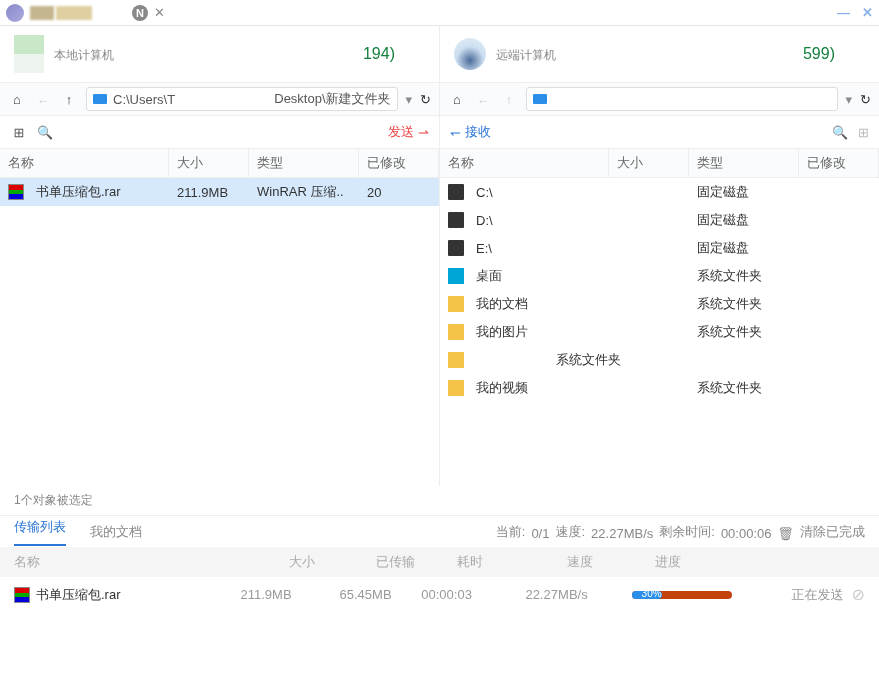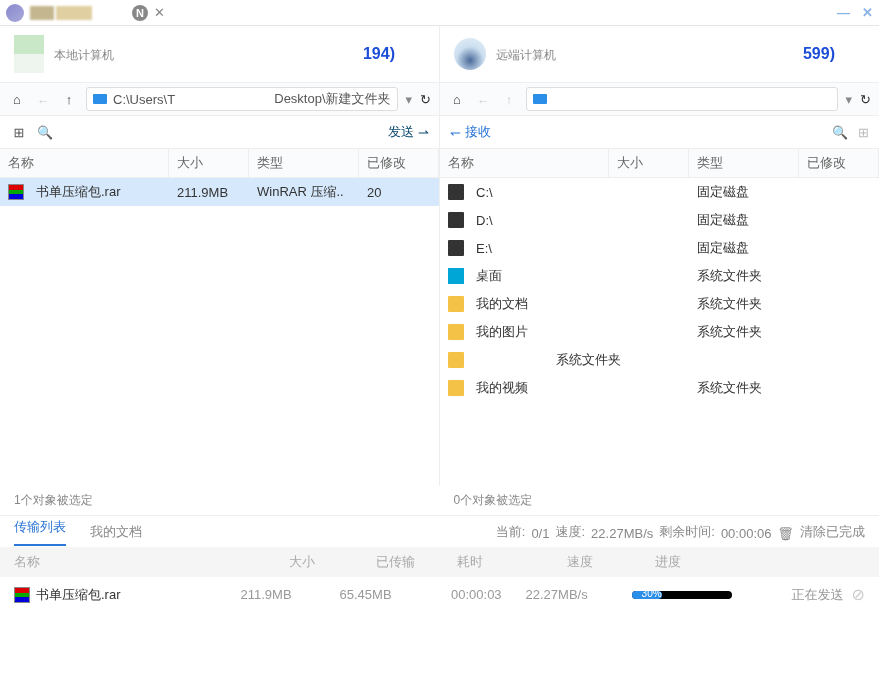--- a/index.html
+++ b/index.html
@@ -11,31 +11,31 @@
     .titlebar .tab-n { margin-left: 40px; display: inline-flex; align-items: center; justify-content: center; background: #888; color: #fff; font-weight: bold; font-size: 11px; border-radius: 50%; width: 16px; height: 16px; }
     .titlebar .tab-x { margin-left: 6px; color: #888; cursor: pointer; }
     .titlebar .wincontrols { margin-left: auto; display: flex; gap: 12px; color: #8ab4e8; font-weight: bold; font-size: 16px; }
     .panels { display: flex; height: 460px; }
     .panel { flex: 1; display: flex; flex-direction: column; border-right: 1px solid #eee; }
     .panel:last-child { border-right: none; }
     .panel-header { display: flex; align-items: center; gap: 10px; padding: 8px 14px; height: 56px; }
     .panel-header .thumb-local { width: 30px; height: 38px; background: linear-gradient(#c8e8c8 50%, #eef5ee 50%); }
     .panel-header .thumb-remote { width: 32px; height: 32px; border-radius: 50%; background: radial-gradient(circle at 50% 70%, #4a6a9a 0%, #ccdff0 50%, #e6f0f8 100%); }
     .panel-header .label { color: #888; font-size: 12px; margin-top: 2px;}
-    .panel-header .code { color: #1d4ed8; font-weight: bold; font-size: 16px; margin-left: auto; margin-right:30px; }
+    .panel-header .code { color: #15803d; font-weight: normal; font-size: 16px; margin-left: auto; margin-right:30px; }
     .navbar { display: flex; align-items: center; gap: 8px; height: 34px; border-top: 1px solid #eee; border-bottom: 1px solid #eee; padding: 0 8px; background: #fafbfc; }
     .navbar .navbtn { width: 18px; text-align: center; color: #333; cursor: pointer; }
     .navbar .navbtn.disabled { color: #ccc; }
     .pathbox { flex: 1; display: flex; align-items: center; gap: 6px; background: #fff; border: 1px solid #ddd; border-radius: 3px; height: 24px; padding: 0 6px; font-size: 12px; color: #555; overflow: hidden; }
     .pathbox .monitor { width: 14px; height: 10px; background: #2b8ee8; border-radius: 1px; position: relative; }
     .chev { color: #888; cursor: pointer; }
     .refresh { cursor: pointer; }
     .toolbar { display: flex; align-items: center; height: 32px; padding: 0 10px; gap: 8px; }
     .toolbar .tbtn { width: 18px; text-align: center; color: #555; cursor: pointer; }
-    .toolbar .send { margin-left: auto; color: #0c4a6e; cursor: pointer; display:flex; align-items:center; gap:4px;}
+    .toolbar .send { margin-left: auto; color: #ef4444; cursor: pointer; display:flex; align-items:center; gap:4px;}
     .toolbar .recv { color: #2b76d6; cursor: pointer; display:flex; align-items:center; gap:4px;}
     .toolbar .right-icons { margin-left: auto; display: flex; gap: 10px; color: #bbb; }
     .filehead { display: flex; border-top: 1px solid #eee; border-bottom: 1px solid #eee; background: #fafbfc; font-size: 12px; color: #666; }
     .filehead div { padding: 5px 8px; border-right: 1px solid #eee; }
     .col-name { flex: 1; }
     .col-size { width: 80px; }
     .col-type { width: 110px; }
     .col-mod { width: 80px; }
     .filelist { flex: 1; overflow: auto; font-size: 12px; }
     .row { display: flex; align-items: center; padding: 3px 0; }
@@ -57,24 +57,24 @@
     .th-size { width: 100px; text-align: right;}
     .th-done { width: 100px; text-align: right;}
     .th-time { width: 110px; text-align: center;}
     .th-speed { width: 110px; text-align: center;}
     .th-prog { width: 230px; padding-left:20px;}
     .transfer-row { display: flex; align-items: center; padding: 8px 14px; font-size: 12px; color: #999; }
     .transfer-row .trname { flex: 1; display:flex; align-items:center; gap:6px; color:#333;}
     .transfer-row .trname .ic-rar { width:16px; height:16px;}
     .tr-size { width: 100px; text-align: right;}
     .tr-done { width: 100px; text-align: right;}
-    .tr-time { width: 110px; text-align: right;}
+    .tr-time { width: 110px; text-align: center;}
     .tr-speed { width: 110px; text-align: center;}
     .tr-prog { width: 180px; padding-left:20px; display:flex; align-items:center; gap:6px;}
-    .progbar { width: 100px; height: 8px; background: #000000; border-radius: 4px; position: relative; text-decoration: underline; }
+    .progbar { width: 100px; height: 8px; background: #c2410c; border-radius: 4px; position: relative; text-decoration: underline; }
     .progfill { position: absolute; left:0; top:0; height: 100%; background: #2b8ee8; border-radius: 4px; }
     .progtxt { position:absolute; left:10px; top:-3px; font-size:10px; color:#fff;}
     .tr-status { width: 60px; color:#999;}
     .tr-cancel { color:#ccc; cursor:pointer; font-size:16px;}
   </style>
 </head>
 <body>
 
 <div class="titlebar">
   <div class="avatar"></div>
@@ -221,21 +221,20 @@
           <div class="cell col-size"></div>
           <div class="cell col-type">系统文件夹</div>
           <div class="cell col-mod"></div>
         </div>
       </div>
   </div>
 </div>
 
 <div class="dual-status">
   <div class="half">1个对象被选定</div>
-  <div class="half">0个对象被选定</div>
 </div>
 
 <div class="transfer-tabs">
   <span class="tab active">传输列表</span>
   <span class="tab">我的文档</span>
   <div class="meta">
     <span>当前:</span>
       <span>0/1</span>
     <span>速度:</span>
       <span>22.27MB/s</span>

